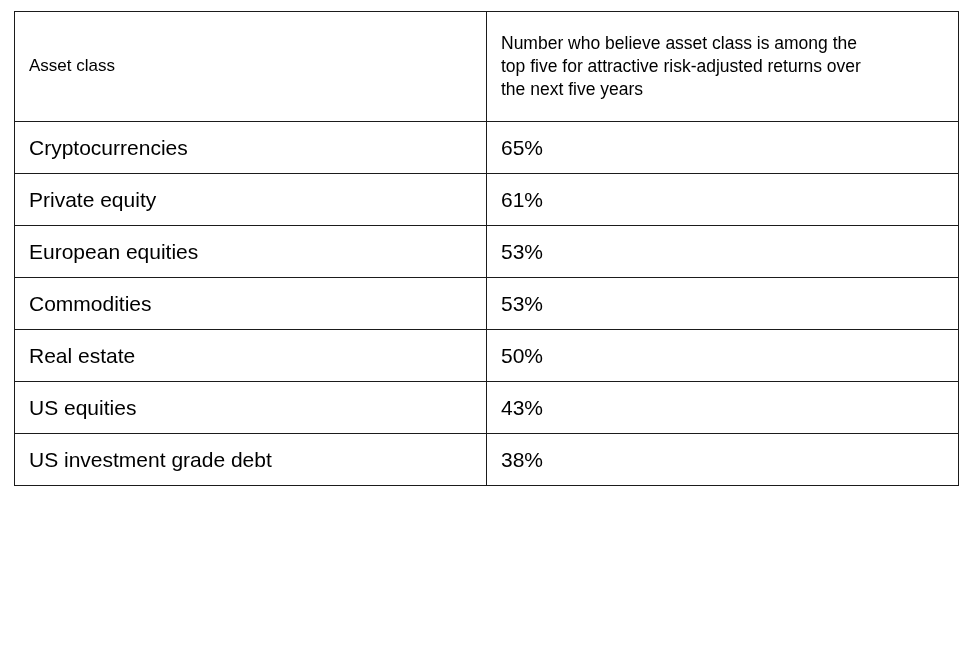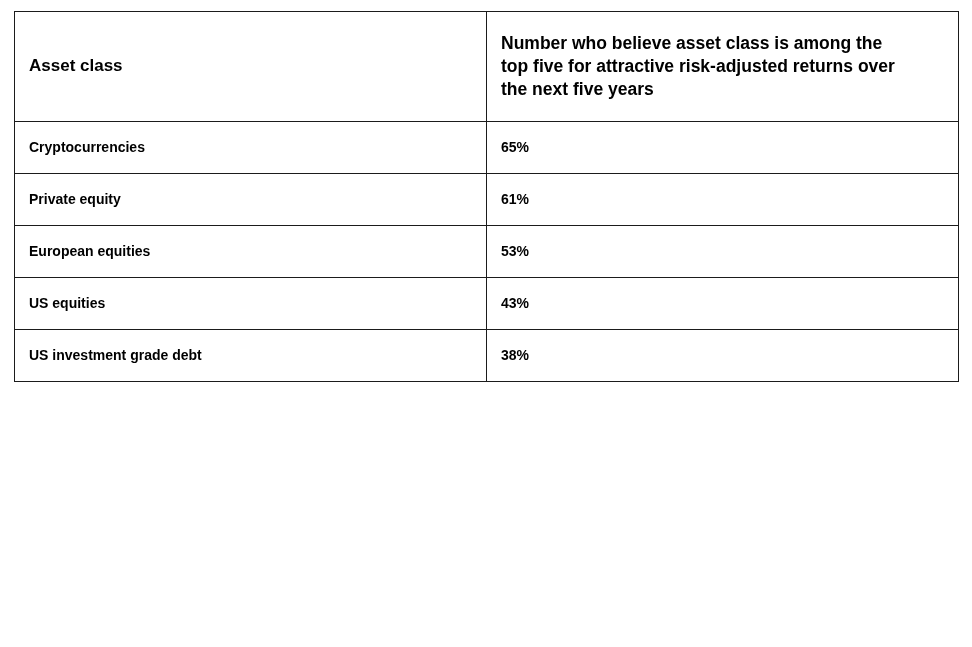--- a/index.html
+++ b/index.html
@@ -39,32 +39,32 @@
   table.data-table td {
     border: 1px solid #1b1b1b;
     vertical-align: middle;
     text-align: left;
     padding: 0 14px;
     box-sizing: border-box;
   }
   table.data-table thead th {
     height: 110px;
     font-size: 17.5px;
-    font-weight: bold;
+    font-weight: normal;
     line-height: 1.33;
     vertical-align: middle;
   }
   table.data-table thead th.head-asset {
     font-size: 17px;
     margin-left: 28px;
   }
   table.data-table tbody td {
     height: 52px;
-    font-size: 14px;
-    font-weight: bold;
+    font-size: 21px;
+    font-weight: normal;
     line-height: 1.2;
   }
   .hdr-line { display: block; }
 </style>
 </head>
 <body>
 
 <div class="page">
   <div class="table-wrap">
     <table class="data-table">
@@ -89,20 +89,28 @@
         </tr>
         <tr>
           <td>Private equity</td>
           <td>61%</td>
         </tr>
         <tr>
           <td>European equities</td>
           <td>53%</td>
         </tr>
         <tr>
+          <td>Commodities</td>
+          <td>53%</td>
+        </tr>
+        <tr>
+          <td>Real estate</td>
+          <td>50%</td>
+        </tr>
+        <tr>
           <td>US equities</td>
           <td>43%</td>
         </tr>
         <tr>
           <td>US investment grade debt</td>
           <td>38%</td>
         </tr>
       </tbody>
     </table>
   </div>

